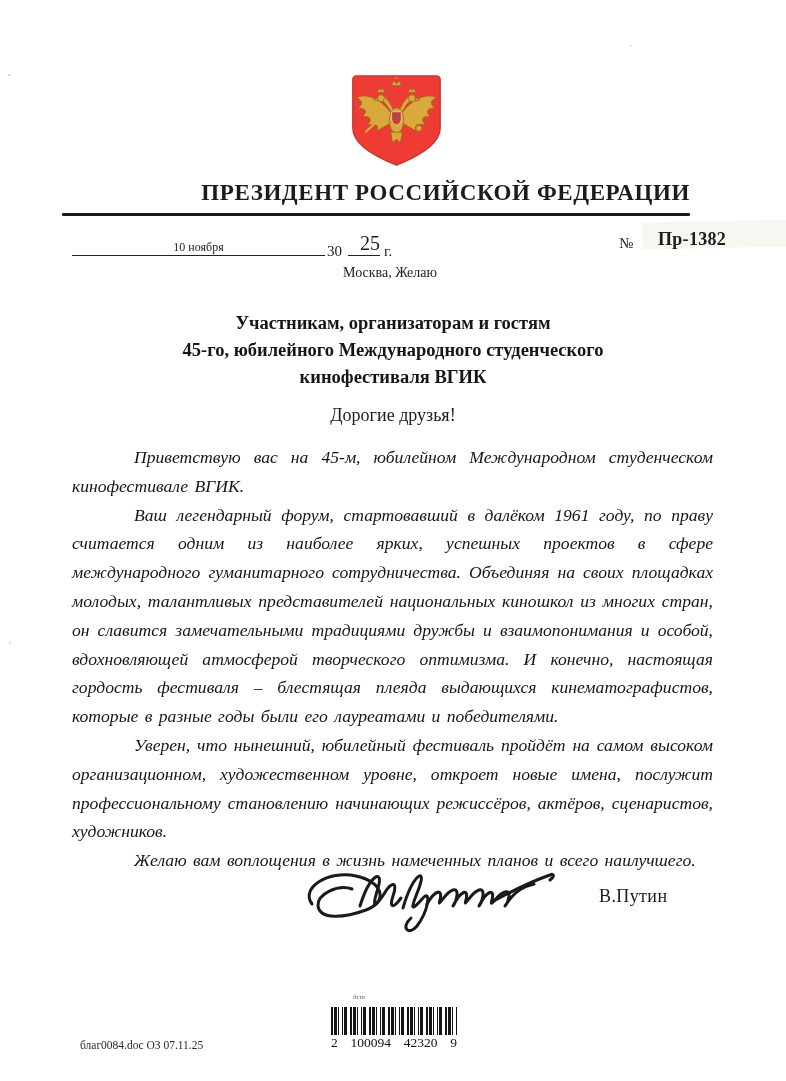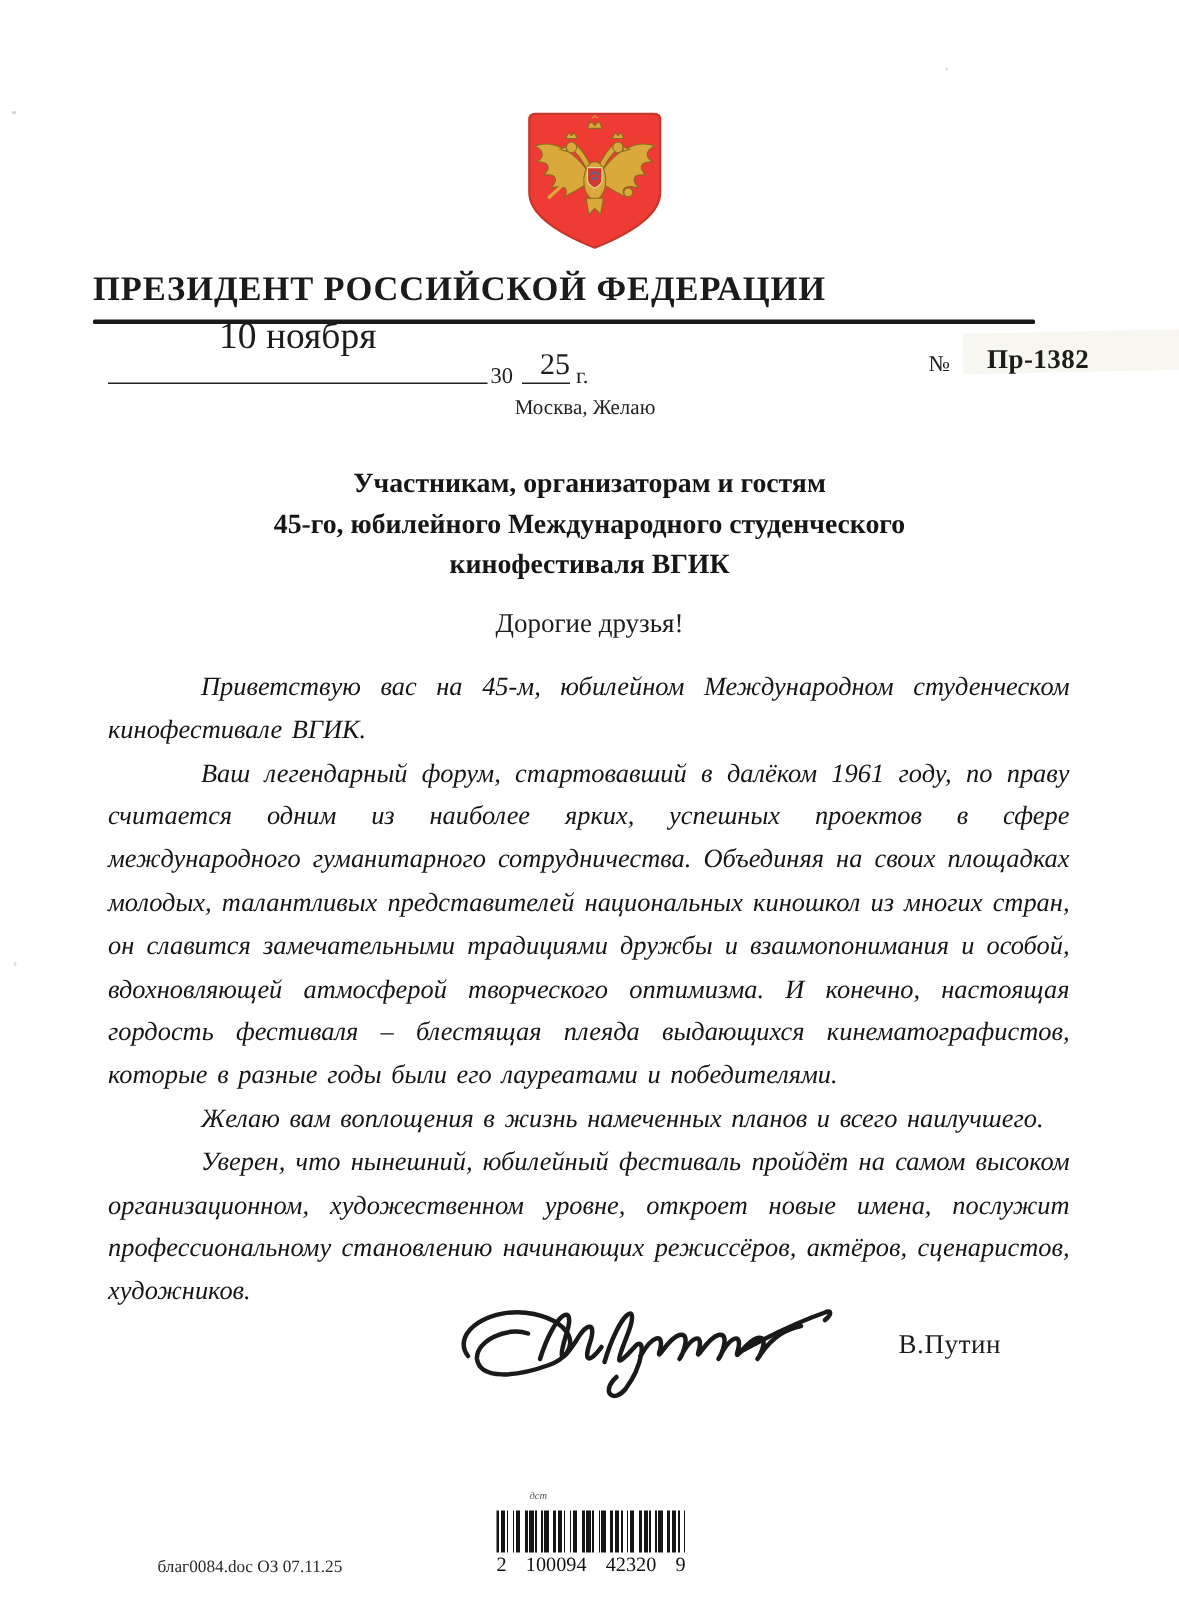--- a/index.html
+++ b/index.html
@@ -9,33 +9,33 @@
     background:#ffffff;
     font-family:"Liberation Serif","DejaVu Serif",serif;
     color:#1c1c1c;
     overflow:hidden;
   }
   
   .emblem{position:absolute;top:72px;left:343px;width:107px;height:97px;}
   
   .title{
     position:absolute;top:180px;left:62px;width:628px;
-    text-align:left;font-weight:bold;font-size:23px;letter-spacing:0.6px;
+    text-align:right;font-weight:bold;font-size:23px;letter-spacing:0.6px;
     color:#1b1b1b;
   }
   .header-rule{
     position:absolute;top:213px;left:62px;width:628px;height:3px;
     background:#1b1b1b;border-radius:1px;
   }
   
   .date-block{position:absolute;top:226px;left:72px;width:330px;height:40px;}
   .date-main{
     position:absolute;left:0;bottom:10px;width:253px;
     border-bottom:1.6px solid #222;text-align:center;
-    font-size:25px;padding-bottom:16px;
+    font-size:12px;padding-bottom:0px;
   }
   .date-century{position:absolute;left:255px;bottom:6px;font-size:15px;}
   .date-year{
     position:absolute;left:276px;bottom:10px;width:32px;
     border-bottom:1.6px solid #222;text-align:right;font-size:20px;
   }
   .date-suffix{position:absolute;left:312px;bottom:6px;font-size:15px;}
   .number-patch{
     position:absolute;top:221px;left:642px;width:150px;height:27px;
     background:#f8f6f1;transform:rotate(-1.2deg);
@@ -79,21 +79,21 @@
         #151515 7px 8px,#fff 8px 11px,
         #151515 11px 12px,#fff 12px 13px,
         #151515 13px 16px,#fff 16px 19px);
   }
   .barcode-digits{
     position:absolute;top:40px;left:0;width:126px;
     font-size:13.5px;color:#111;white-space:nowrap;
     display:flex;justify-content:space-between;
   }
   
-  .doc-ref{position:absolute;top:1039px;left:80px;font-size:11.5px;color:#2a2a2a;margin-left:25px;}
+  .doc-ref{position:absolute;top:1039px;left:80px;font-size:11.5px;color:#2a2a2a;}
   
   .speck{position:absolute;background:#9a9a9a;border-radius:50%;opacity:0.45;}
   .speck-a{top:74px;left:8px;width:3px;height:2px;}
   .speck-b{top:45px;left:630px;width:2px;height:2px;opacity:0.3;}
   .speck-c{top:641px;left:9px;width:2px;height:3px;opacity:0.3;}
 </style>
 </head>
 <body>
 
 <div class="page">
@@ -150,22 +150,22 @@
     <div>Участникам, организаторам и гостям</div>
     <div>45-го, юбилейного Международного студенческого</div>
     <div>кинофестиваля ВГИК</div>
   </div>
 
   <div class="salutation">Дорогие друзья!</div>
 
   <div class="body-text">
     <p>Приветствую вас на 45-м, юбилейном Международном студенческом кинофестивале ВГИК.</p>
     <p>Ваш легендарный форум, стартовавший в далёком 1961 году, по праву считается одним из наиболее ярких, успешных проектов в сфере международного гуманитарного сотрудничества. Объединяя на своих площадках молодых, талантливых представителей национальных киношкол из многих стран, он славится замечательными традициями дружбы и взаимопонимания и особой, вдохновляющей атмосферой творческого оптимизма. И конечно, настоящая гордость фестиваля – блестящая плеяда выдающихся кинематографистов, которые в разные годы были его лауреатами и победителями.</p>
+    <p>Уверен, что нынешний, юбилейный фестиваль пройдёт на самом высоком организационном, художественном уровне, откроет новые имена, послужит профессиональному становлению начинающих режиссёров, актёров, сценаристов, художников.</p>
     <p>Желаю вам воплощения в жизнь намеченных планов и всего наилучшего.</p>
-    <p>Уверен, что нынешний, юбилейный фестиваль пройдёт на самом высоком организационном, художественном уровне, откроет новые имена, послужит профессиональному становлению начинающих режиссёров, актёров, сценаристов, художников.</p>
   </div>
 
   <svg class="signature-svg" viewBox="0 0 268 84" xmlns="http://www.w3.org/2000/svg">
     <g fill="none" stroke="#1a1a1a" stroke-width="3" stroke-linecap="round" stroke-linejoin="round">
       <path d="M16,52 C4,36 32,18 60,24 C88,30 92,50 70,58 C48,66 24,68 22,54 C21,42 42,32 56,37"></path>
       <path d="M64,54 C74,22 88,16 82,36 C77,52 76,60 88,42 C96,28 102,30 97,44 C93,56 97,57 105,46"></path>
       <path d="M107,56 C117,22 131,14 123,36 C117,52 111,64 127,46 C135,37 133,58 121,74 C113,84 104,76 115,66"></path>
       <path d="M131,52 C139,38 147,36 144,48 C141,58 149,40 157,38 C165,36 159,52 157,54 C165,38 173,36 170,48 C167,58 175,40 183,38 C191,36 185,52 183,54 C191,38 199,36 196,48 C193,58 201,42 209,40 C217,38 211,52 209,54 C219,38 229,34 238,32"></path>
       <path d="M196,50 C214,40 234,30 254,23 C258,21 259,24 254,28"></path>
     </g>

